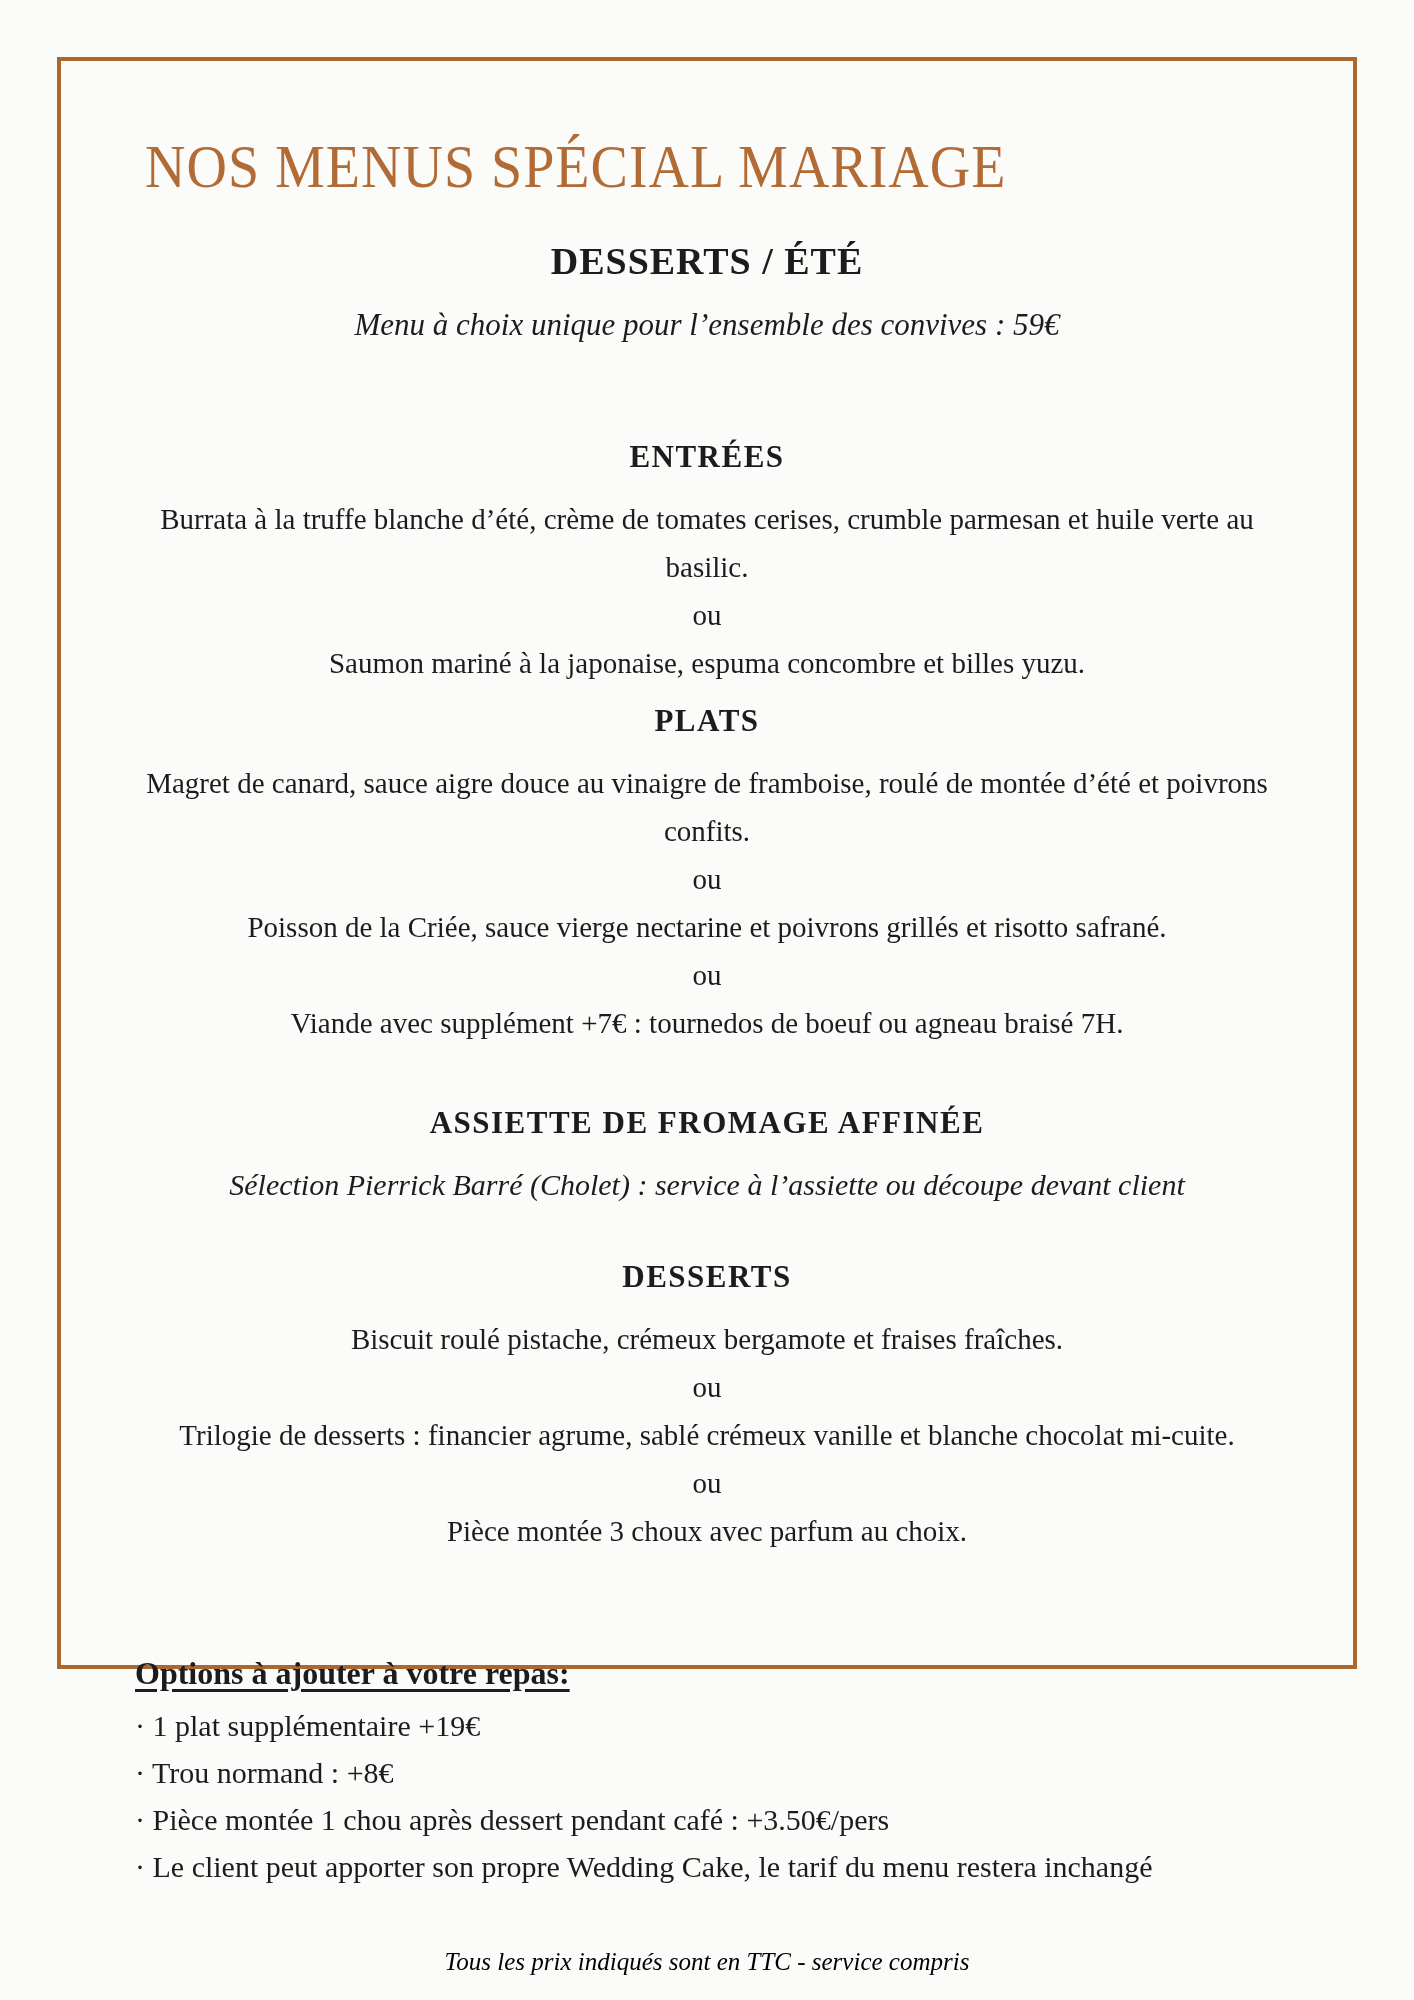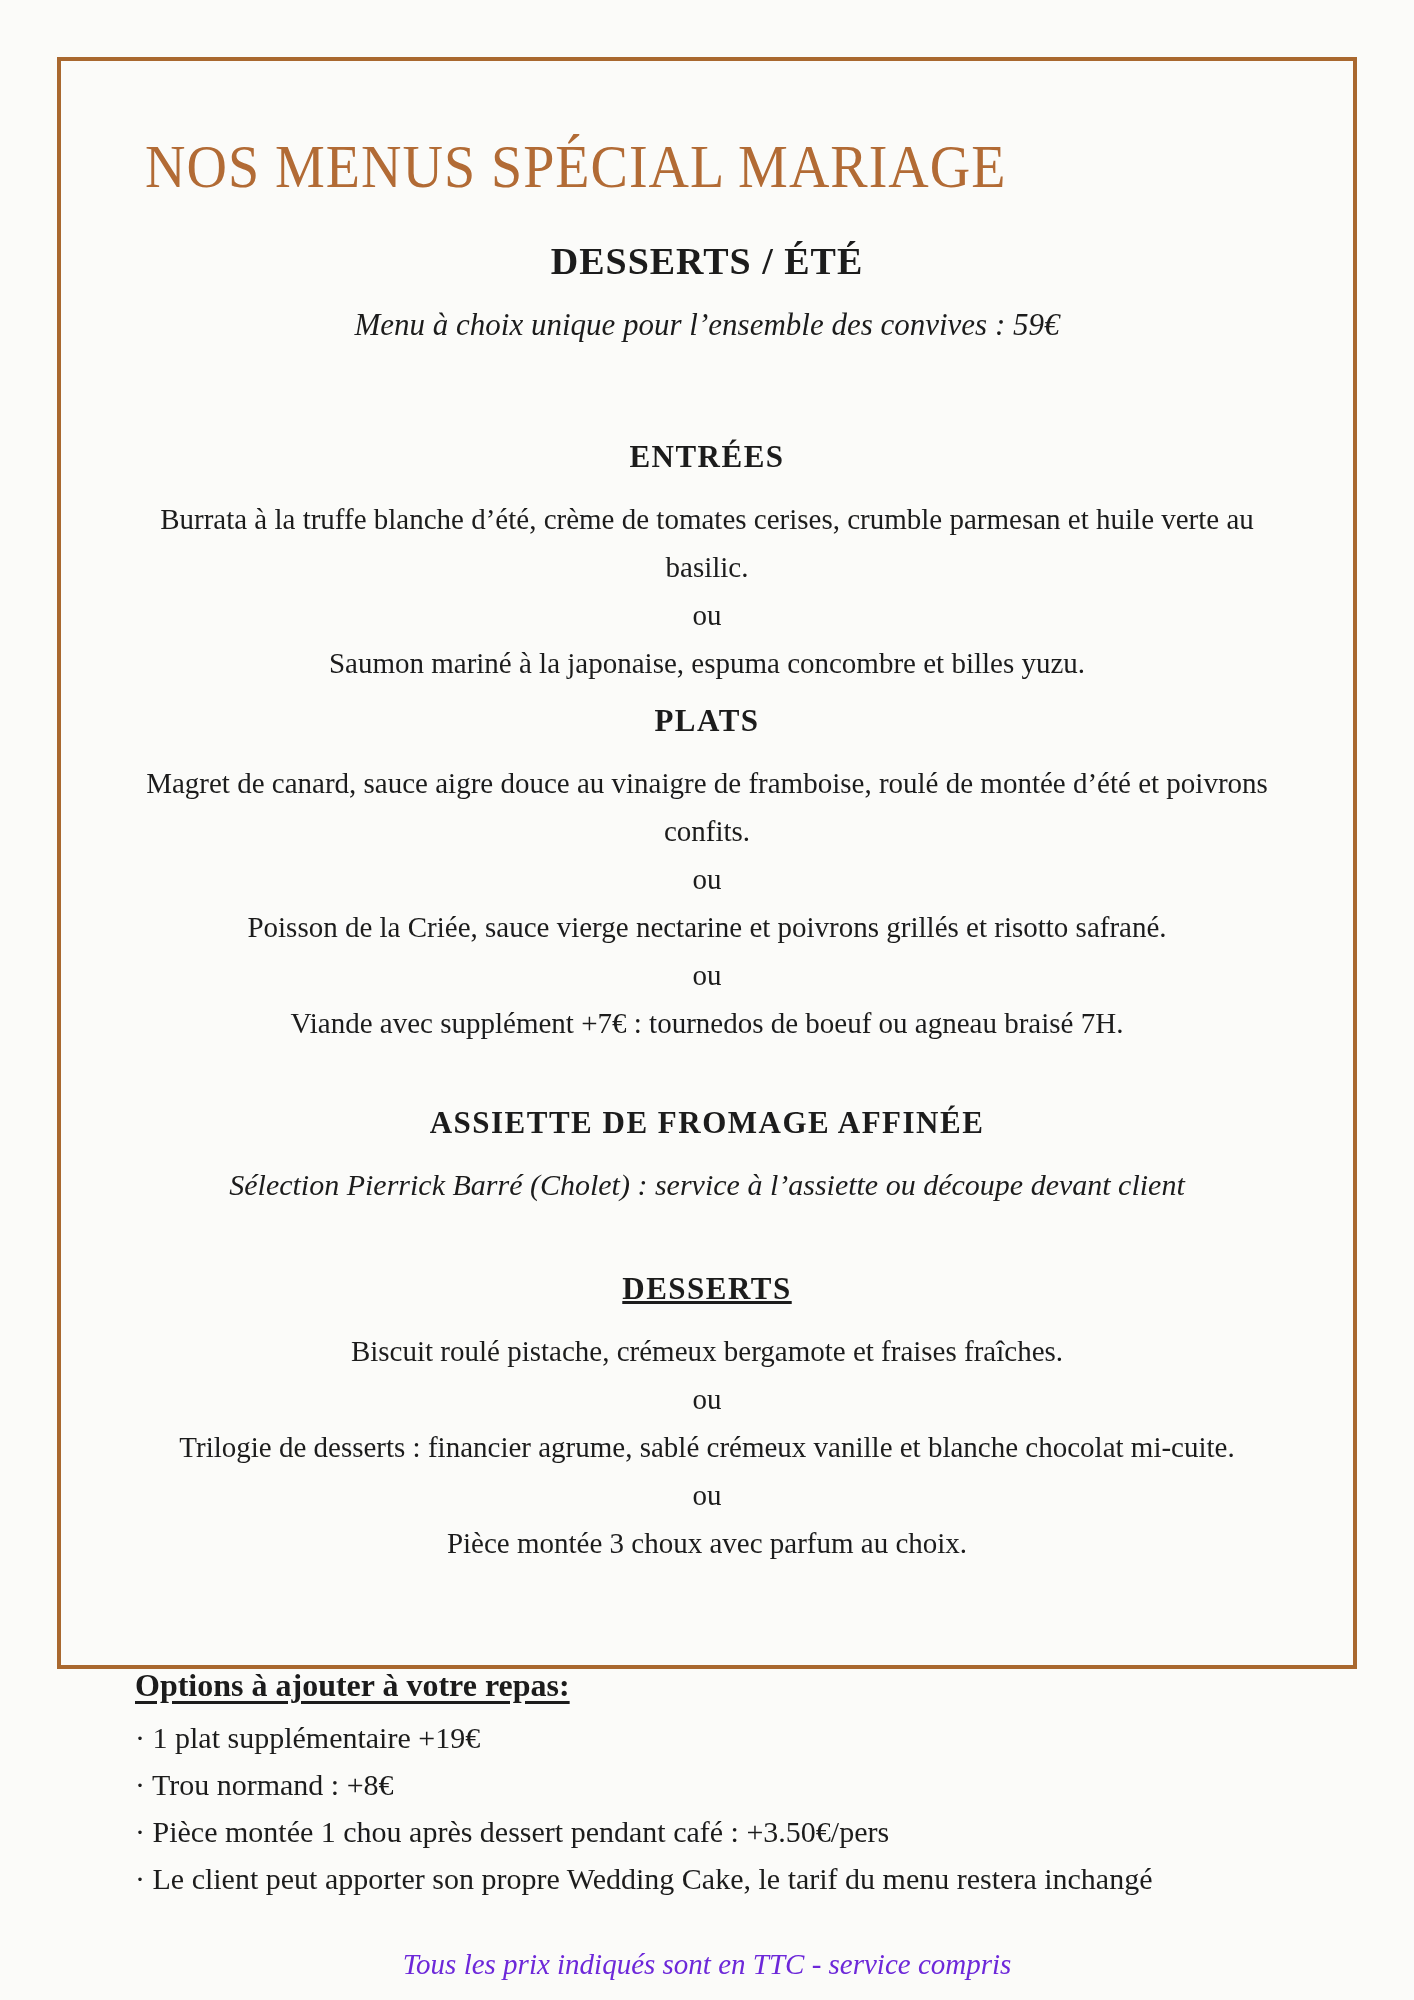--- a/index.html
+++ b/index.html
@@ -52,21 +52,21 @@
     margin: 14px 0 0 0;
     text-align: center;
     font-size: 31px;
     font-weight: 700;
     letter-spacing: 1.5px;
     line-height: 40px;
   }
   #sections > section:nth-child(1) .section-heading { margin-top: 94px; }
   #sections > section:nth-child(2) .section-heading { margin-top: 14px; }
   #sections > section:nth-child(3) .section-heading { margin-top: 56px; }
-  #sections > section:nth-child(4) .section-heading { margin-top: 60px; text-decoration: underline; }
+  #sections > section:nth-child(4) .section-heading { margin-top: 48px; }
 
   .section-items { margin-top: 18px; }
   .section-items p {
     margin: 0 auto;
     max-width: 1160px;
     text-align: center;
     font-size: 29px;
     line-height: 48px;
   }
   .section-items p.note {
@@ -90,22 +90,22 @@
     line-height: 47px;
   }
 
   .footer {
     position: absolute;
     left: 0;
     right: 0;
     top: 1948px;
     text-align: center;
     font-style: italic;
-    font-size: 29px;
-    color: #6d28d9;
+    font-size: 25px;
+    color: #000000;
   }
 </style>
 </head>
 <body>
 
 <div class="page" style="--accent: #a9682f; --title-color: #b26b35; background: rgb(251, 251, 249); color: rgb(28, 28, 28);">
   <div class="frame">
     <div class="frame-content">
 
       <h1 class="title">NOS MENUS SPÉCIAL MARIAGE</h1>

